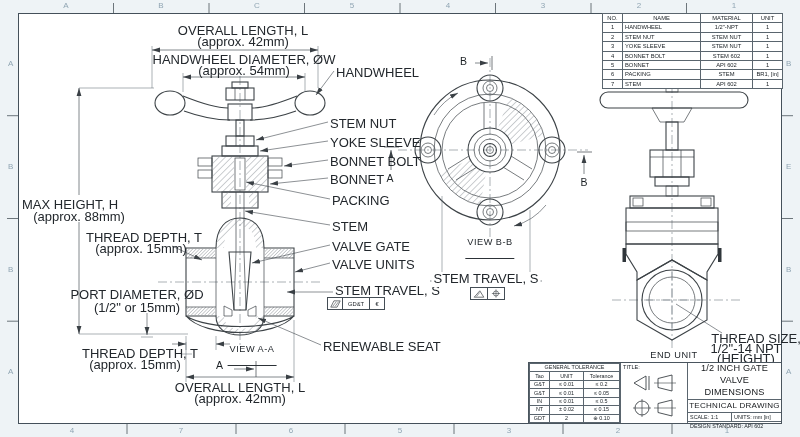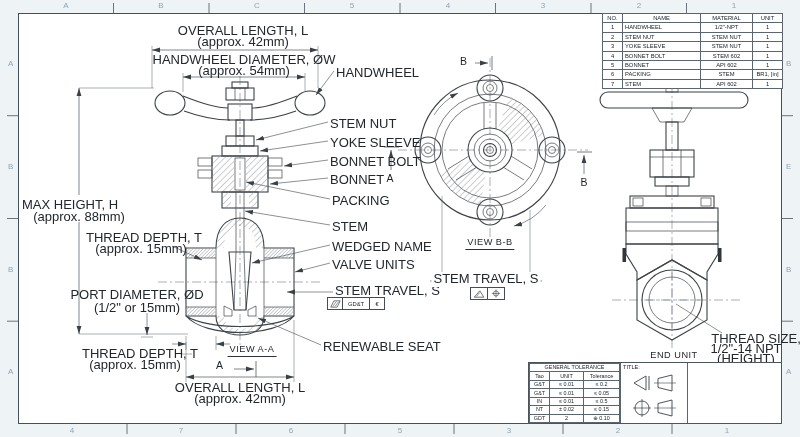--- a/index.html
+++ b/index.html
@@ -4,21 +4,21 @@
 <style>
   html,body{margin:0;padding:0;background:#e9eff3;}
   .page{position:relative;width:800px;height:437px;background:#eef3f6;overflow:hidden;
         font-family:"Liberation Sans",sans-serif;}
   .frame{position:absolute;left:18px;top:13px;width:764px;height:411px;background:#ffffff;
          border:1.2px solid #44505a;box-sizing:border-box;}
   svg.draw{position:absolute;left:0;top:0;width:800px;height:437px;}
   .zone{position:absolute;font-size:8px;color:#90a5b3;letter-spacing:.3px;}
   .ctr{transform:translateX(-50%);}
   .lbl{position:absolute;font-size:13px;line-height:1.12;color:#22272c;white-space:nowrap;}
-  .viewlbl{font-size:9.2px;letter-spacing:.5px;border-bottom:1px solid #2c3237;padding:0 2px 2px 2px;}
+  .viewlbl{font-size:9.2px;letter-spacing:.5px;border-bottom:1px solid #2c3237;padding:0 2px 11px 2px;}
   .marker{font-size:10.5px;color:#1d2226;}
   
   table.parts{position:absolute;left:602px;top:13px;width:180px;border-collapse:collapse;
               table-layout:fixed;background:#fff;}
   table.parts th,table.parts td{border:0.7px solid #5a656e;font-size:5.8px;font-weight:normal;
               color:#20262b;padding:1px 1px;text-align:center;line-height:1.1;overflow:hidden;white-space:nowrap;}
   table.parts td.tl{text-align:left;padding-left:2px;}
   
   .tblock{position:absolute;left:528px;top:362px;width:254px;height:62px;display:flex;
           background:#fff;border:0.9px solid #4a555e;box-sizing:border-box;}
@@ -379,21 +379,21 @@
   <div class="lbl marker" style="left:216px;top:360px">A</div>
   <div class="lbl marker ctr" style="left:390px;top:173px">A</div>
 
   <div class="lbl" style="left:336px;top:66px">HANDWHEEL</div>
   <div class="lbl" style="left:330px;top:117px">STEM NUT</div>
   <div class="lbl" style="left:330px;top:136px">YOKE SLEEVE</div>
   <div class="lbl" style="left:330px;top:155px">BONNET BOLT</div>
   <div class="lbl" style="left:330px;top:173px">BONNET</div>
   <div class="lbl" style="left:332px;top:194px">PACKING</div>
   <div class="lbl" style="left:332px;top:220px">STEM</div>
-  <div class="lbl" style="left:332px;top:240px">WEDGED NAME</div>
+  <div class="lbl" style="left:332px;top:240px">VALVE GATE</div>
   <div class="lbl" style="left:332px;top:258px">VALVE UNITS</div>
   <div class="lbl" style="left:335px;top:284px">STEM TRAVEL, S</div>
   <div class="lbl" style="left:323px;top:340px">RENEWABLE SEAT</div>
 
   <div class="fcf" style="left:327px;top:297px">
     <div class="cell" style="width:14px">
       <svg width="11" height="8" viewBox="0 0 14 10">
         <path d="M1,9 L5,1 L13,1 L9,9 Z" fill="none" stroke="#3d4347" stroke-width="0.9"></path>
         <line x1="3.5" y1="8" x2="8" y2="2" stroke="#3d4347" stroke-width="0.7"></line>
         <line x1="6.5" y1="8" x2="11" y2="2" stroke="#3d4347" stroke-width="0.7"></line>
@@ -485,14 +485,26 @@
         <line x1="22" y1="10" x2="44" y2="10" stroke="#3d4347" stroke-width="0.6"></line>
       </svg>
       <svg width="44" height="22" viewBox="0 0 44 22" style="margin-top:4px">
         <circle cx="10" cy="11" r="7" fill="none" stroke="#3d4347" stroke-width="0.9"></circle>
         <line x1="1" y1="11" x2="19" y2="11" stroke="#3d4347" stroke-width="0.7"></line>
         <line x1="10" y1="2" x2="10" y2="20" stroke="#3d4347" stroke-width="0.7"></line>
         <path d="M26,6.5 L40,3 L40,19 L26,15.5 Z" fill="none" stroke="#3d4347" stroke-width="0.9"></path>
         <line x1="22" y1="11" x2="44" y2="11" stroke="#3d4347" stroke-width="0.6"></line>
       </svg>
     </div>
+    <div class="tright">
+      <div class="ttitle">
+        <span>1/2 INCH GATE VALVE</span>
+        <span>DIMENSIONS</span>
+      </div>
+      <div class="tsub">TECHNICAL DRAWING</div>
+      <div class="trow">
+        <span class="lcell">SCALE: 1:1</span>
+        <span>UNITS: mm [in]</span>
+      </div>
+      <div class="tstd">DESIGN STANDARD: API 602</div>
+    </div>
   </div>
 </div>
 
 </body></html>

